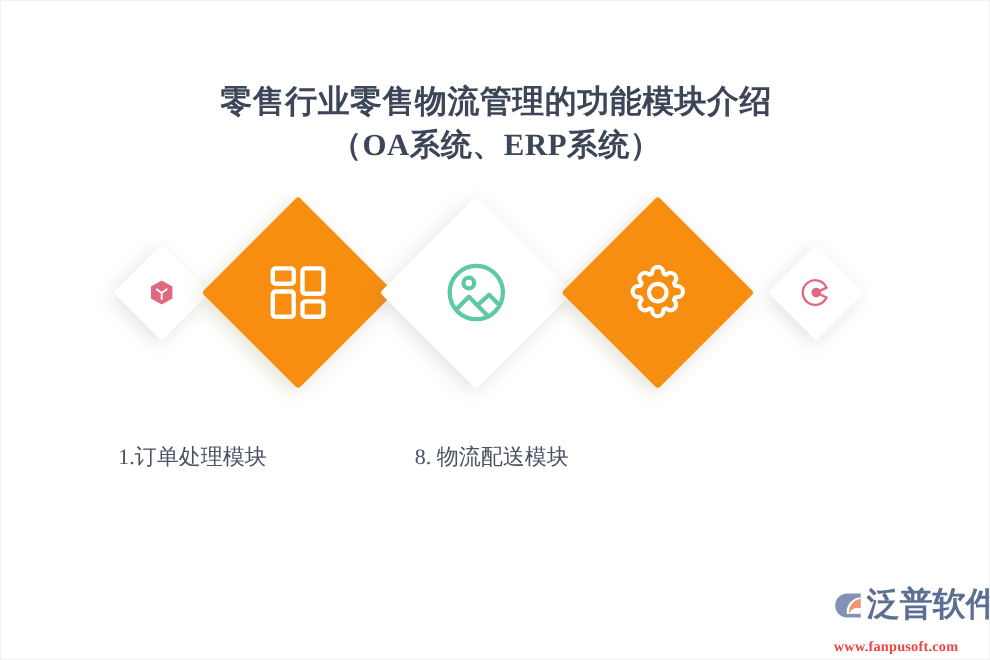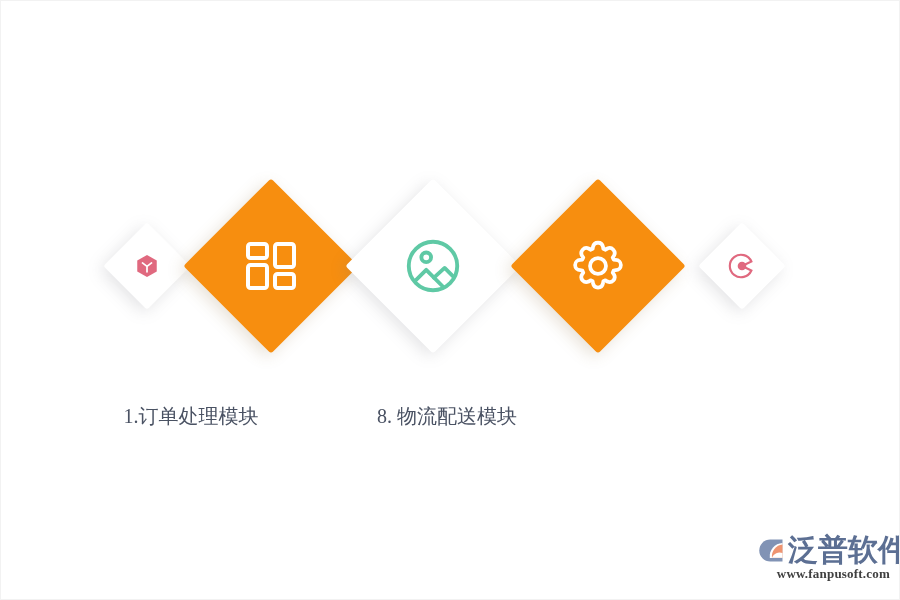--- a/index.html
+++ b/index.html
@@ -96,21 +96,21 @@
   .caption {
     position: absolute;
     top: 0;
     transform: translateX(-50%);
     color: #4a5263;
     font-family: "Liberation Serif", "DejaVu Serif", serif;
     font-size: 20px;
     line-height: 30px;
     white-space: nowrap;
   }
-  .c1 { left: 190px; }
+  .c1 { left: 174px; }
   .c2 { left: 446px; }
   .c3 { left: 695px; }
 
   
   .logo {
     position: absolute;
     left: 757px;
     top: 534px;
     width: 132px;
     height: 52px;
@@ -129,37 +129,41 @@
   .logo-text {
     color: #5c6f93;
     font-family: "Liberation Serif", "DejaVu Serif", serif;
     font-weight: 700;
     font-size: 30px;
     line-height: 26px;
     letter-spacing: 0px;
     white-space: nowrap;
   }
   .logo-url {
-    margin-top: 1px;
-    color: #404040;
+    margin-top: 15px;
+    color: #ef4444;
     font-family: "Liberation Serif", "DejaVu Serif", serif;
     font-weight: 700;
     font-size: 13px;
     line-height: 16px;
     letter-spacing: 0.2px;
     white-space: nowrap;
-    text-align: right;
+    text-align: left;
     width: 132px;
   }
 </style>
 </head>
 <body>
 
 <div id="canvas">
 
+  <div class="title-block">
+    <span class="title-line title-line-1">零售行业零售物流管理的功能模块介绍</span>
+    <span class="title-line title-line-2">（OA系统、ERP系统）</span>
+  </div>
 
   <div class="diamond-row">
 
     <div class="diamond small white d1">
       <span class="glyph">
         <svg width="26" height="26" viewBox="0 0 32 32">
           <path d="M16 2.6 L28 9.3 L28 22.7 L16 29.4 L4 22.7 L4 9.3 Z" fill="#e0697f"></path>
           <path d="M16 16.4 L16 23.2 M16 16.4 L10.4 12.2 M16 16.4 L21.6 12.2" stroke="#ffffff" stroke-width="2.1" stroke-linecap="round" fill="none"></path>
         </svg>
       </span>

